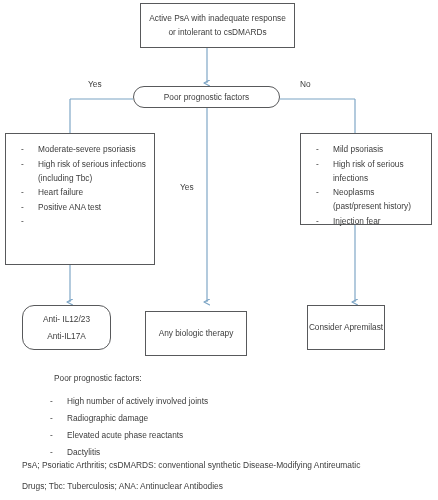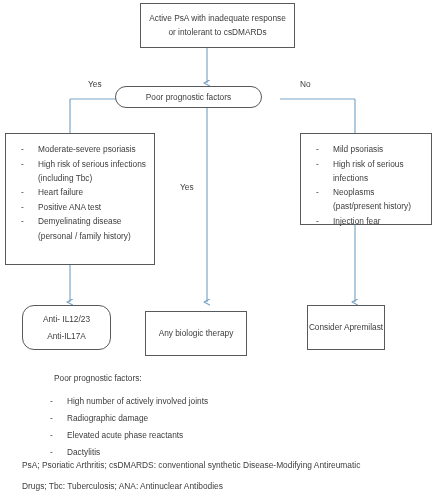--- a/index.html
+++ b/index.html
@@ -42,21 +42,21 @@
     width: 155px;
     height: 45px;
     font-size: 8.3px;
     line-height: 1.62;
     padding: 2px 6px;
     text-align: center;
   }
 
   
   #decision-box {
-    left: 115px;
+    left: 133px;
     top: 86px;
     width: 147px;
     height: 22px;
     font-size: 8.3px;
     border-radius: 11px;
   }
 
   
   .list-box {
     padding: 8px 6px 6px 4px;
@@ -213,21 +213,20 @@
       <li>
         <span class="dash">-</span>
         <span>Heart failure</span>
       </li>
       <li>
         <span class="dash">-</span>
         <span>Positive ANA test</span>
       </li>
       <li>
         <span class="dash">-</span>
-        <span>Demyelinating disease (personal / family history)</span>
       </li>
     </ul>
   </div>
 
   <div class="box list-box" id="right-box">
     <ul>
       <li>
         <span class="dash">-</span>
         <span>Mild psoriasis</span>
       </li>

